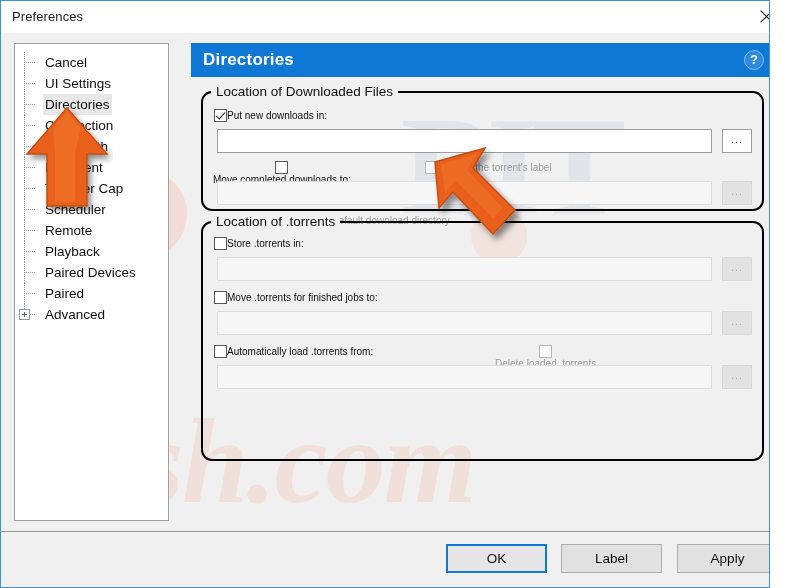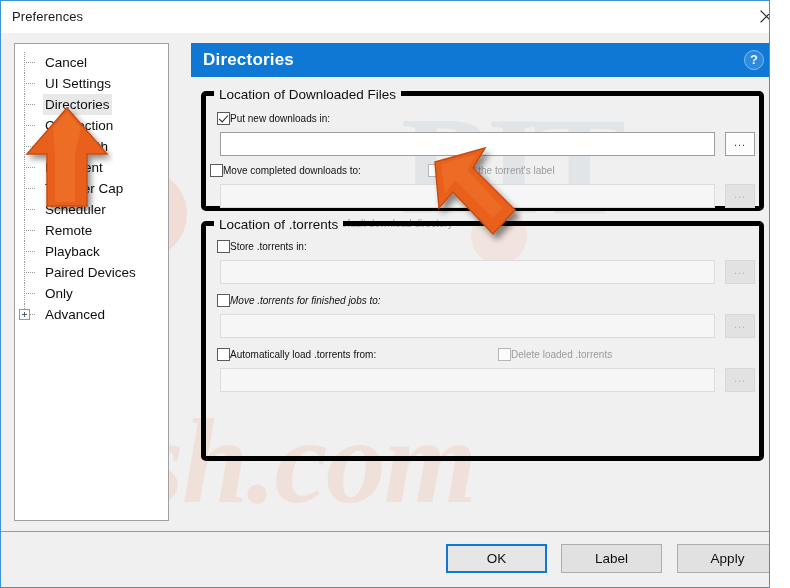--- a/index.html
+++ b/index.html
@@ -148,22 +148,22 @@
     line-height: 18px;
     cursor: pointer;
   }
 
   
   .groupbox {
     position: absolute;
     left: 10px;
     width: 563px;
     box-sizing: border-box;
-    border: 5px solid #000000;
-    border-radius: 5px;
+    border: 2px solid #000000;
+    border-radius: 11px;
   }
   #group-downloads { top: 48px; height: 120px; }
   #group-torrents  { top: 178px; height: 240px; }
   .group-legend {
     position: absolute;
     left: 8px; top: -9px;
     padding: 0 5px;
     background: #f0f0f0;
     font-size: 13.5px;
     color: #0f0f0f;
@@ -374,21 +374,21 @@
       <div class="tree-item">
         <span class="label-chip">Remote</span>
       </div>
       <div class="tree-item">
         <span class="label-chip">Playback</span>
       </div>
       <div class="tree-item">
         <span class="label-chip">Paired Devices</span>
       </div>
       <div class="tree-item">
-        <span class="label-chip">Only</span>
+        <span class="label-chip">Paired</span>
       </div>
       <div class="tree-item last">
         <span class="tree-expander">
             <i class="h"></i>
             <i class="v"></i>
           </span>
         <span class="label-chip">Advanced</span>
       </div>
 
     </div>
@@ -403,21 +403,21 @@
       <div class="groupbox" id="group-downloads">
         <span class="group-legend">Location of Downloaded Files</span>
 
         <div class="cbrow" style="left:11px; top:16px;">
           <span class="cbox checked"></span>
           <span class="cblabel">Put new downloads in:</span>
         </div>
         <input class="field" style="left: 14px; top: 36px; width: 495px;" type="text" value="">
         <div class="browse" style="left:519px; top:36px;">...</div>
 
-        <div class="cbrow" style="left:4px; top:68px;">
+        <div class="cbrow" style="left:10px; top:68px;flex-direction:column;">
           <span class="cbox"></span>
           <span class="cblabel">Move completed downloads to:</span>
         </div>
         <div class="cbrow" style="left:222px; top:68px;">
           <span class="cbox disabled"></span>
           <span class="cblabel disabled">Append the torrent's label</span>
         </div>
         <input class="field disabled" style="left: 14px; top: 88px; width: 495px;" type="text" disabled="" value="">
         <div class="browse disabled" style="left:519px; top:88px;">...</div>
 
@@ -430,32 +430,32 @@
       <div class="groupbox" id="group-torrents">
         <span class="group-legend">Location of .torrents</span>
 
         <div class="cbrow" style="left:11px; top:14px;">
           <span class="cbox"></span>
           <span class="cblabel">Store .torrents in:</span>
         </div>
         <input class="field disabled" style="left: 14px; top: 34px; width: 495px;" type="text" disabled="" value="">
         <div class="browse disabled" style="left:519px; top:34px;">...</div>
 
-        <div class="cbrow" style="left:11px; top:68px;font-style:italic;">
+        <div class="cbrow" style="left:11px; top:68px;">
           <span class="cbox"></span>
           <span class="cblabel">Move .torrents for finished jobs to:</span>
         </div>
         <input class="field disabled" style="left: 14px; top: 88px; width: 495px;" type="text" disabled="" value="">
         <div class="browse disabled" style="left:519px; top:88px;">...</div>
 
         <div class="cbrow" style="left:11px; top:122px;">
           <span class="cbox"></span>
           <span class="cblabel">Automatically load .torrents from:</span>
         </div>
-        <div class="cbrow" style="left:292px; top:122px;">
+        <div class="cbrow" style="left:292px; top:122px;flex-direction:column;">
           <span class="cbox disabled"></span>
           <span class="cblabel disabled">Delete loaded .torrents</span>
         </div>
         <input class="field disabled" style="left: 14px; top: 142px; width: 495px;" type="text" disabled="" value="">
         <div class="browse disabled" style="left:519px; top:142px;">...</div>
       </div>
 
     </div>
 
     <div id="buttonbar-sep"></div>

